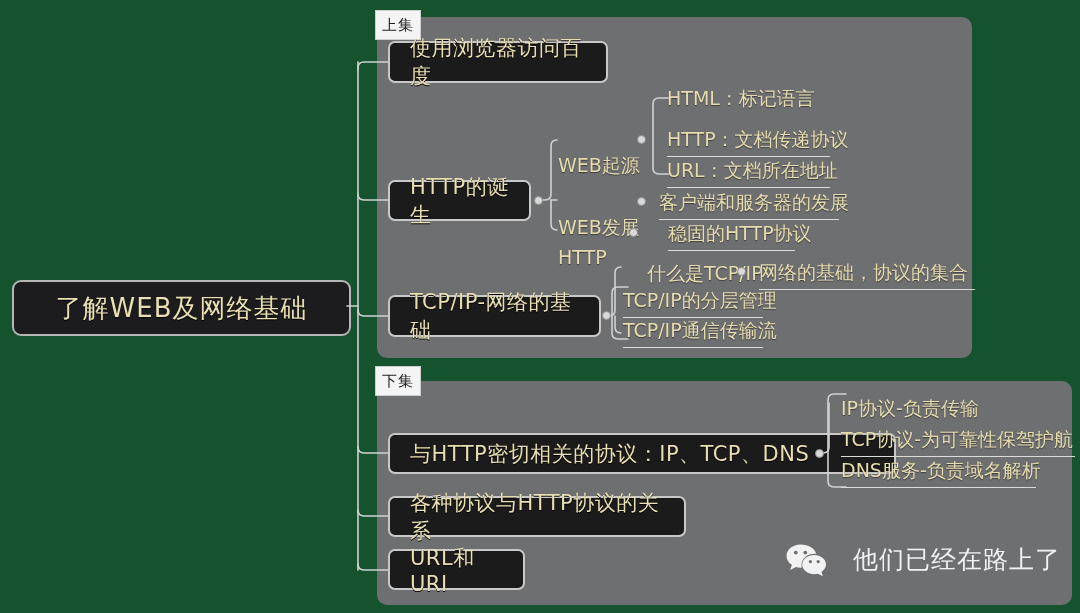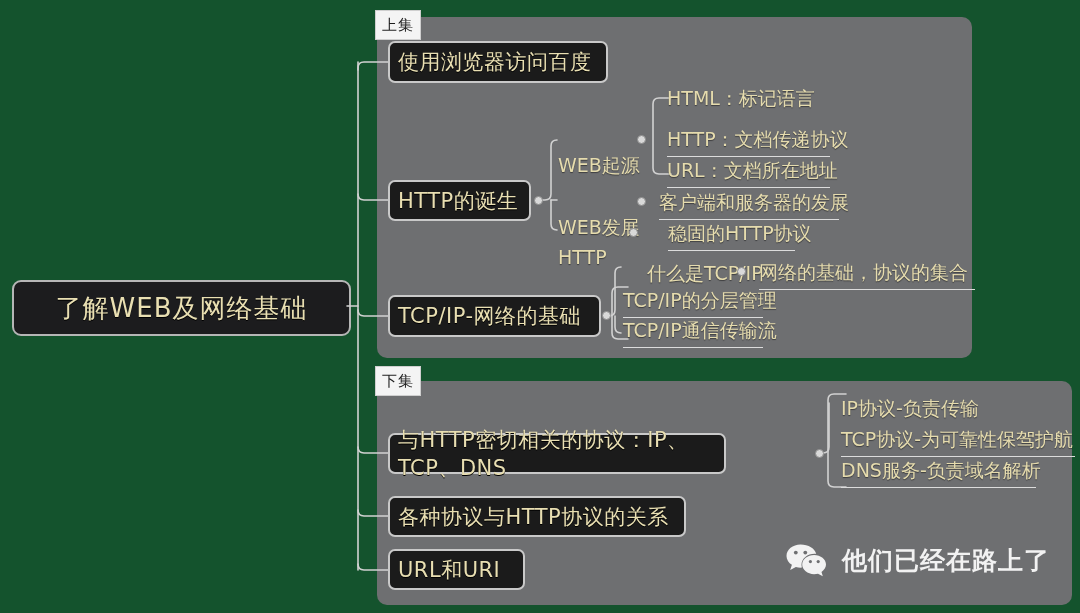--- a/index.html
+++ b/index.html
@@ -22,21 +22,21 @@
     position:absolute;background:#1c1c1e;border:2px solid #b6b6b6;border-radius:9px;
     display:flex;align-items:center;justify-content:center;
     color:#e9dfb2;font-size:26px;letter-spacing:1px;
     text-shadow:0 1px 0 #000;
   }
 
   
   .mainbox{
     position:absolute;background:#1b1b1b;border:2px solid #c9c9c9;border-radius:7px;
     display:flex;align-items:center;
-    color:#e9dfb2;font-size:21px;letter-spacing:.5px;padding:0 8px;
+    color:#e9dfb2;font-size:21px;letter-spacing:.5px;padding:0 20px;
     box-sizing:border-box;text-shadow:0 1px 0 #000;
   }
 
   
   .conn{position:absolute;background:transparent;}
   .conn svg{display:block;overflow:visible;}
 
   
   .sublabel{
     position:absolute;color:#e6dcae;font-size:19px;white-space:nowrap;
@@ -52,21 +52,21 @@
 
   
   .leafrow{
     position:absolute;color:#e6dcae;font-size:19px;white-space:nowrap;
     border-bottom:1.5px solid #dcdcdc;padding-bottom:3px;
     text-shadow:0 1px 1px rgba(0,0,0,.45);
   }
   .leafrow.nounder{border-bottom:none;}
 
   
-  .wechat{position:absolute;display:flex;align-items:flex-end;gap:15px;font-weight:bold;}
+  .wechat{position:absolute;display:flex;align-items:flex-start;gap:26px;}
   .wechat-text{color:#f2f2f2;font-size:25px;letter-spacing:1px;}
 </style>
 </head>
 <body>
 
 <div id="stage">
 
   <div class="panel" style="left:377px;top:17px;width:595px;height:341px;"></div>
   <div class="panel-tag" style="left:375px;top:10px;width:44px;height:28px;">上集</div>
 
@@ -95,21 +95,21 @@
       <path d="M18 564 Q18 570 24 570 H48"></path>
     </svg>
   </div>
 
   <div class="mainbox" style="left:388px;top:41px;width:220px;height:42px;">使用浏览器访问百度</div>
 
   <div class="mainbox" style="left:388px;top:180px;width:143px;height:41px;">HTTP的诞生</div>
 
   <div class="mainbox" style="left:388px;top:295px;width:213px;height:42px;">TCP/IP-网络的基础</div>
 
-  <div class="mainbox" style="left:388px;top:433px;width:338px;height:41px;">与HTTP密切相关的协议：IP、TCP、DNS</div>
+  <div class="mainbox" style="left:388px;top:433px;width:508px;height:41px;">与HTTP密切相关的协议：IP、TCP、DNS</div>
 
   <div class="mainbox" style="left:388px;top:496px;width:298px;height:41px;">各种协议与HTTP协议的关系</div>
 
   <div class="mainbox" style="left:388px;top:549px;width:137px;height:41px;">URL和URI</div>
 
   <div class="conn" style="left:531px;top:120px;width:40px;height:130px;">
     <svg width="40" height="130" viewBox="0 0 40 130" fill="none" stroke="#d2d2d2" stroke-width="1.6" stroke-linecap="round">
 
       <path d="M8 80 H14 Q20 80 20 74 V26 Q20 20 26 20"></path>
       <path d="M20 80 V104 Q20 110 26 110"></path>

